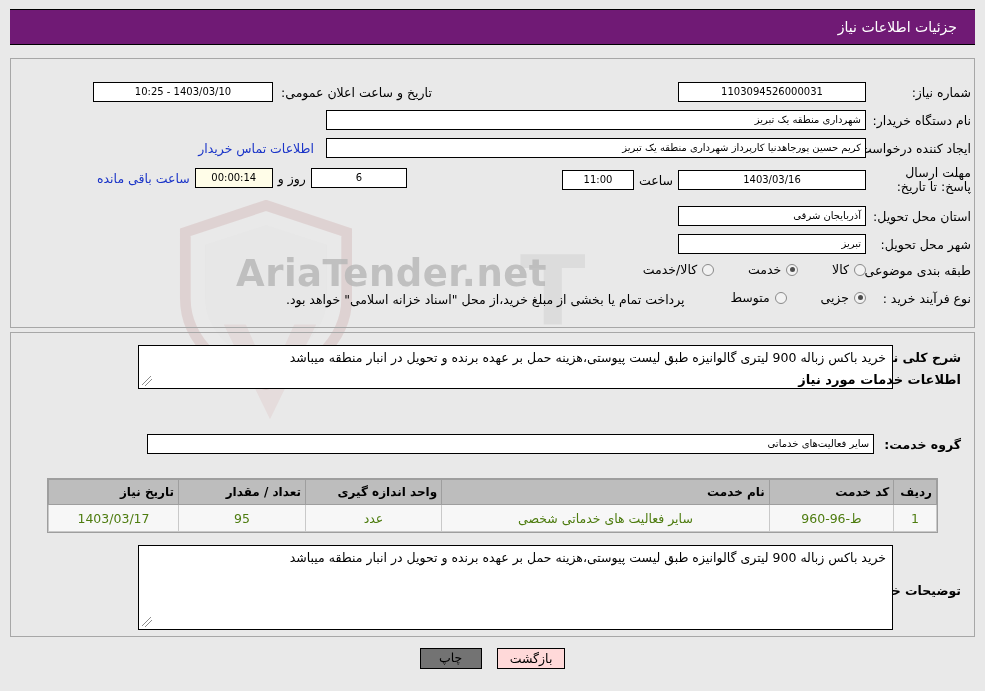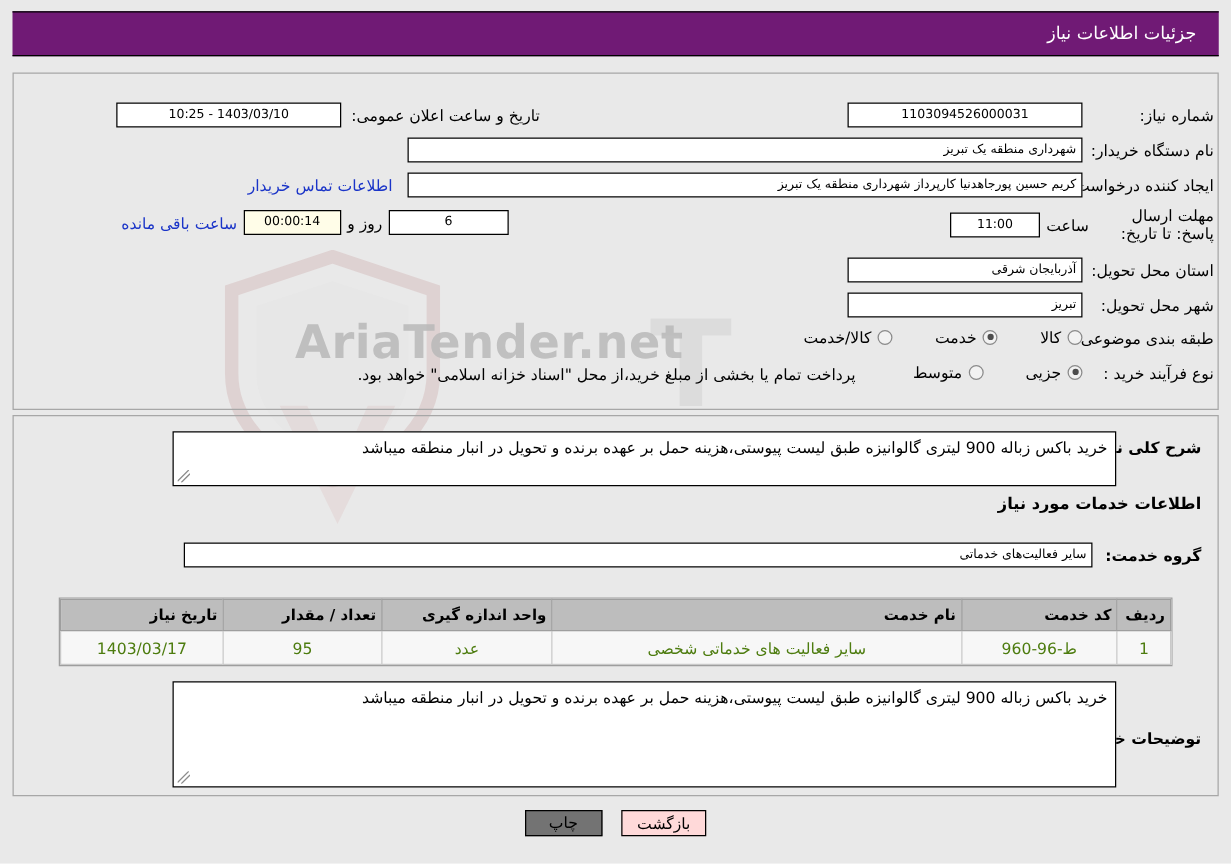--- a/index.html
+++ b/index.html
@@ -289,20 +289,21 @@
   </div>
 
   <div class="frow" style="top:138px; right:14px;">
     <span class="lbl" style="width:95px; display:inline-block;">ایجاد کننده درخواست:</span>
     <span class="fld right" style="width:540px; margin-right:10px;">کریم حسین پورجاهدنیا کارپرداز شهرداری منطقه یک تبریز</span>
     <span class="link" style="margin-right:12px;">اطلاعات تماس خریدار</span>
   </div>
 
   <div class="frow" style="top:166px; right:14px;">
     <span class="lbl" style="width:95px; display:inline-block; line-height:14px; white-space:normal;">مهلت ارسال پاسخ: تا تاریخ:</span>
+    <span class="fld center" style="width:188px; margin-right:10px;">1403/03/16</span>
     <span class="inline-lbl">ساعت</span>
     <span class="fld center" style="width:72px;">11:00</span>
   </div>
 
   <div class="frow" style="top:168px; left:97px;">
     <span class="fld center" style="width:96px;">6</span>
     <span class="inline-lbl">روز و</span>
     <span class="fld cream center" style="width:78px;">00:00:14</span>
     <span class="link" style="padding-right:5px;">ساعت باقی مانده</span>
   </div>
@@ -353,21 +354,21 @@
   <div class="panel" id="panel-bottom"></div>
 
   <div class="bold-lbl" style="position:absolute; top:350px; right:24px; z-index:4;">شرح کلی نیاز:</div>
   <div class="ta" style="position:absolute; top:345px; right:92px; width:755px; height:44px; z-index:4;">
     <span>خرید باکس زباله 900 لیتری گالوانیزه طبق لیست پیوستی،هزینه حمل بر عهده برنده و تحویل در انبار منطقه میباشد</span>
     <svg class="grip" viewBox="0 0 10 10">
       <path d="M0 9 L9 0 M3 10 L10 3" stroke="#666" stroke-width="1" fill="none"></path>
     </svg>
   </div>
 
-  <div class="section-head" style="top:396px; right:24px;">اطلاعات خدمات مورد نیاز</div>
+  <div class="section-head" style="top:372px; right:24px;">اطلاعات خدمات مورد نیاز</div>
 
   <div class="frow" style="top:434px; right:24px;">
     <span class="bold-lbl">گروه خدمت:</span>
     <span class="fld right" style="width:727px; margin-right:10px;">سایر فعالیت‌های خدماتی</span>
   </div>
 
   <div class="tblwrap">
     <table class="tbl">
       <thead>
         <tr>

